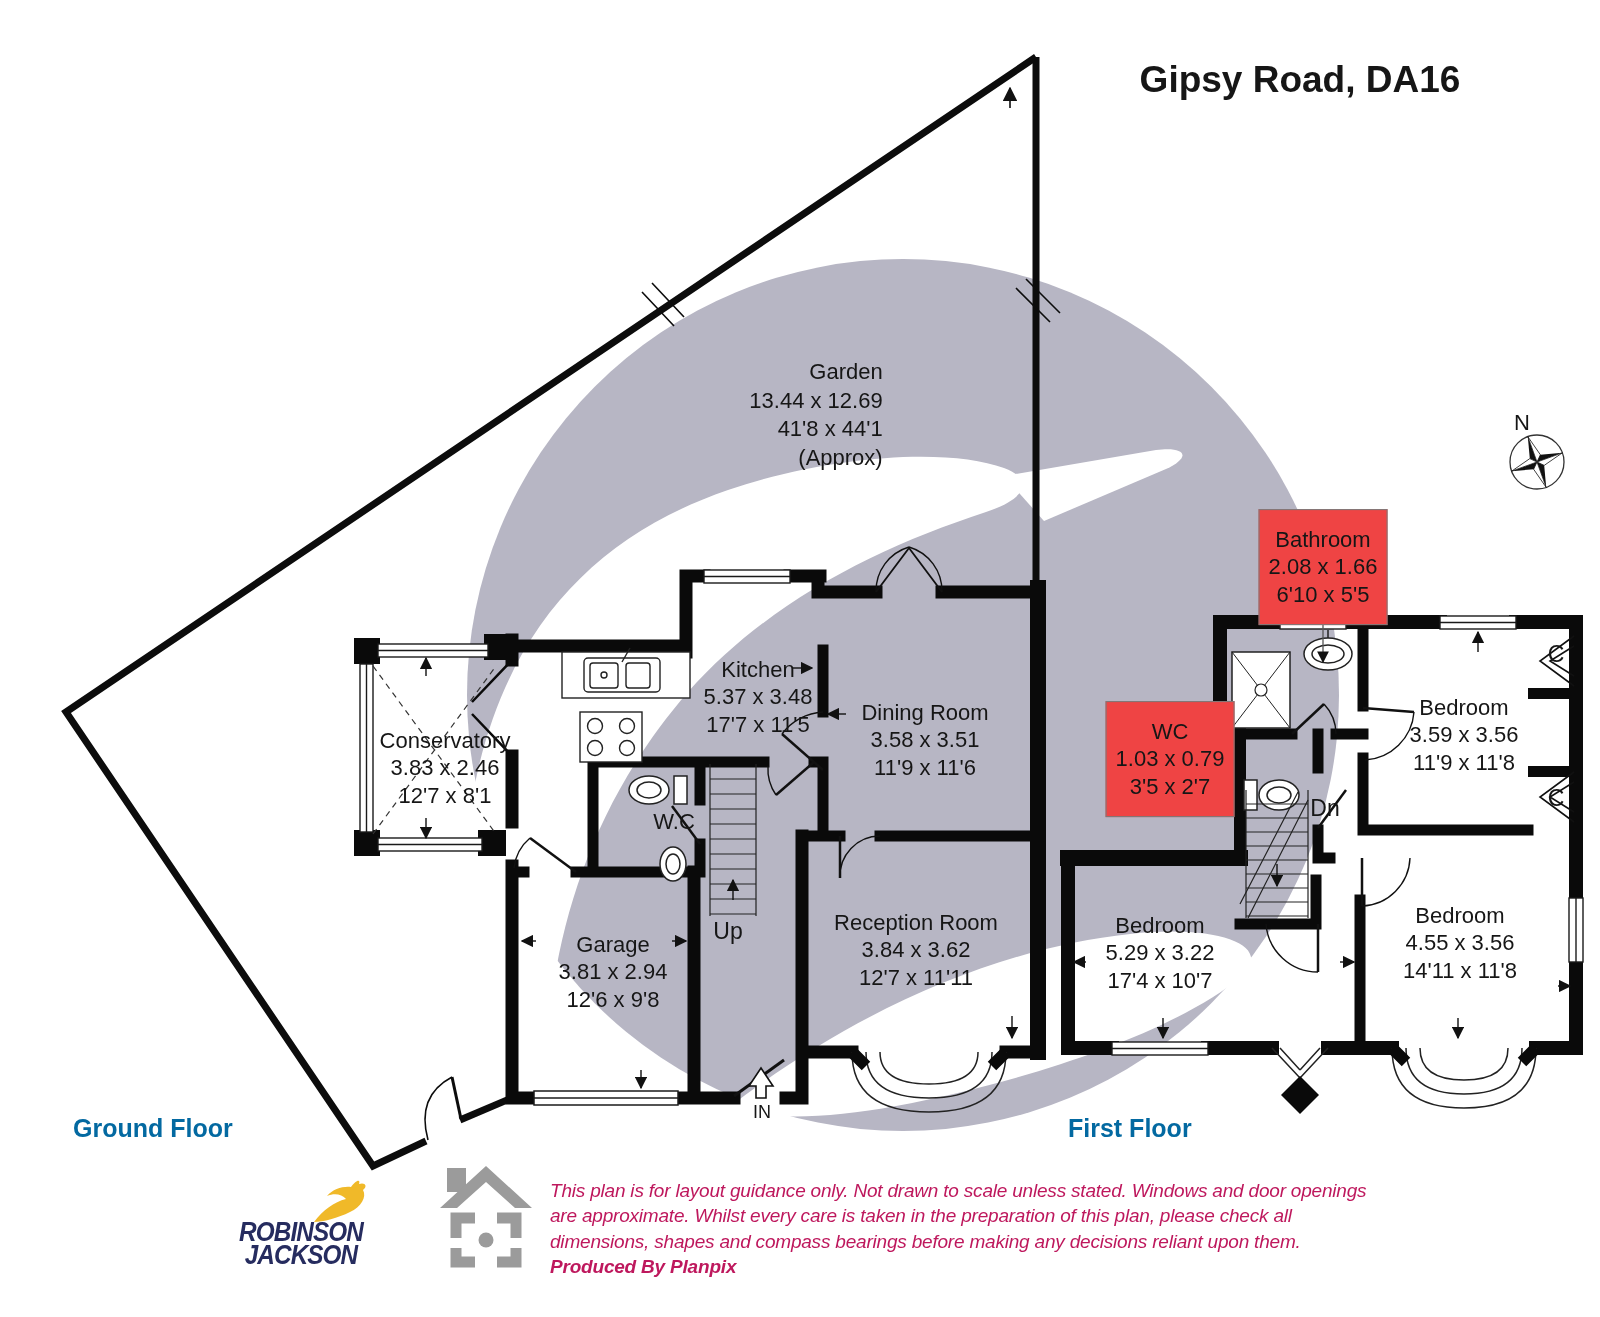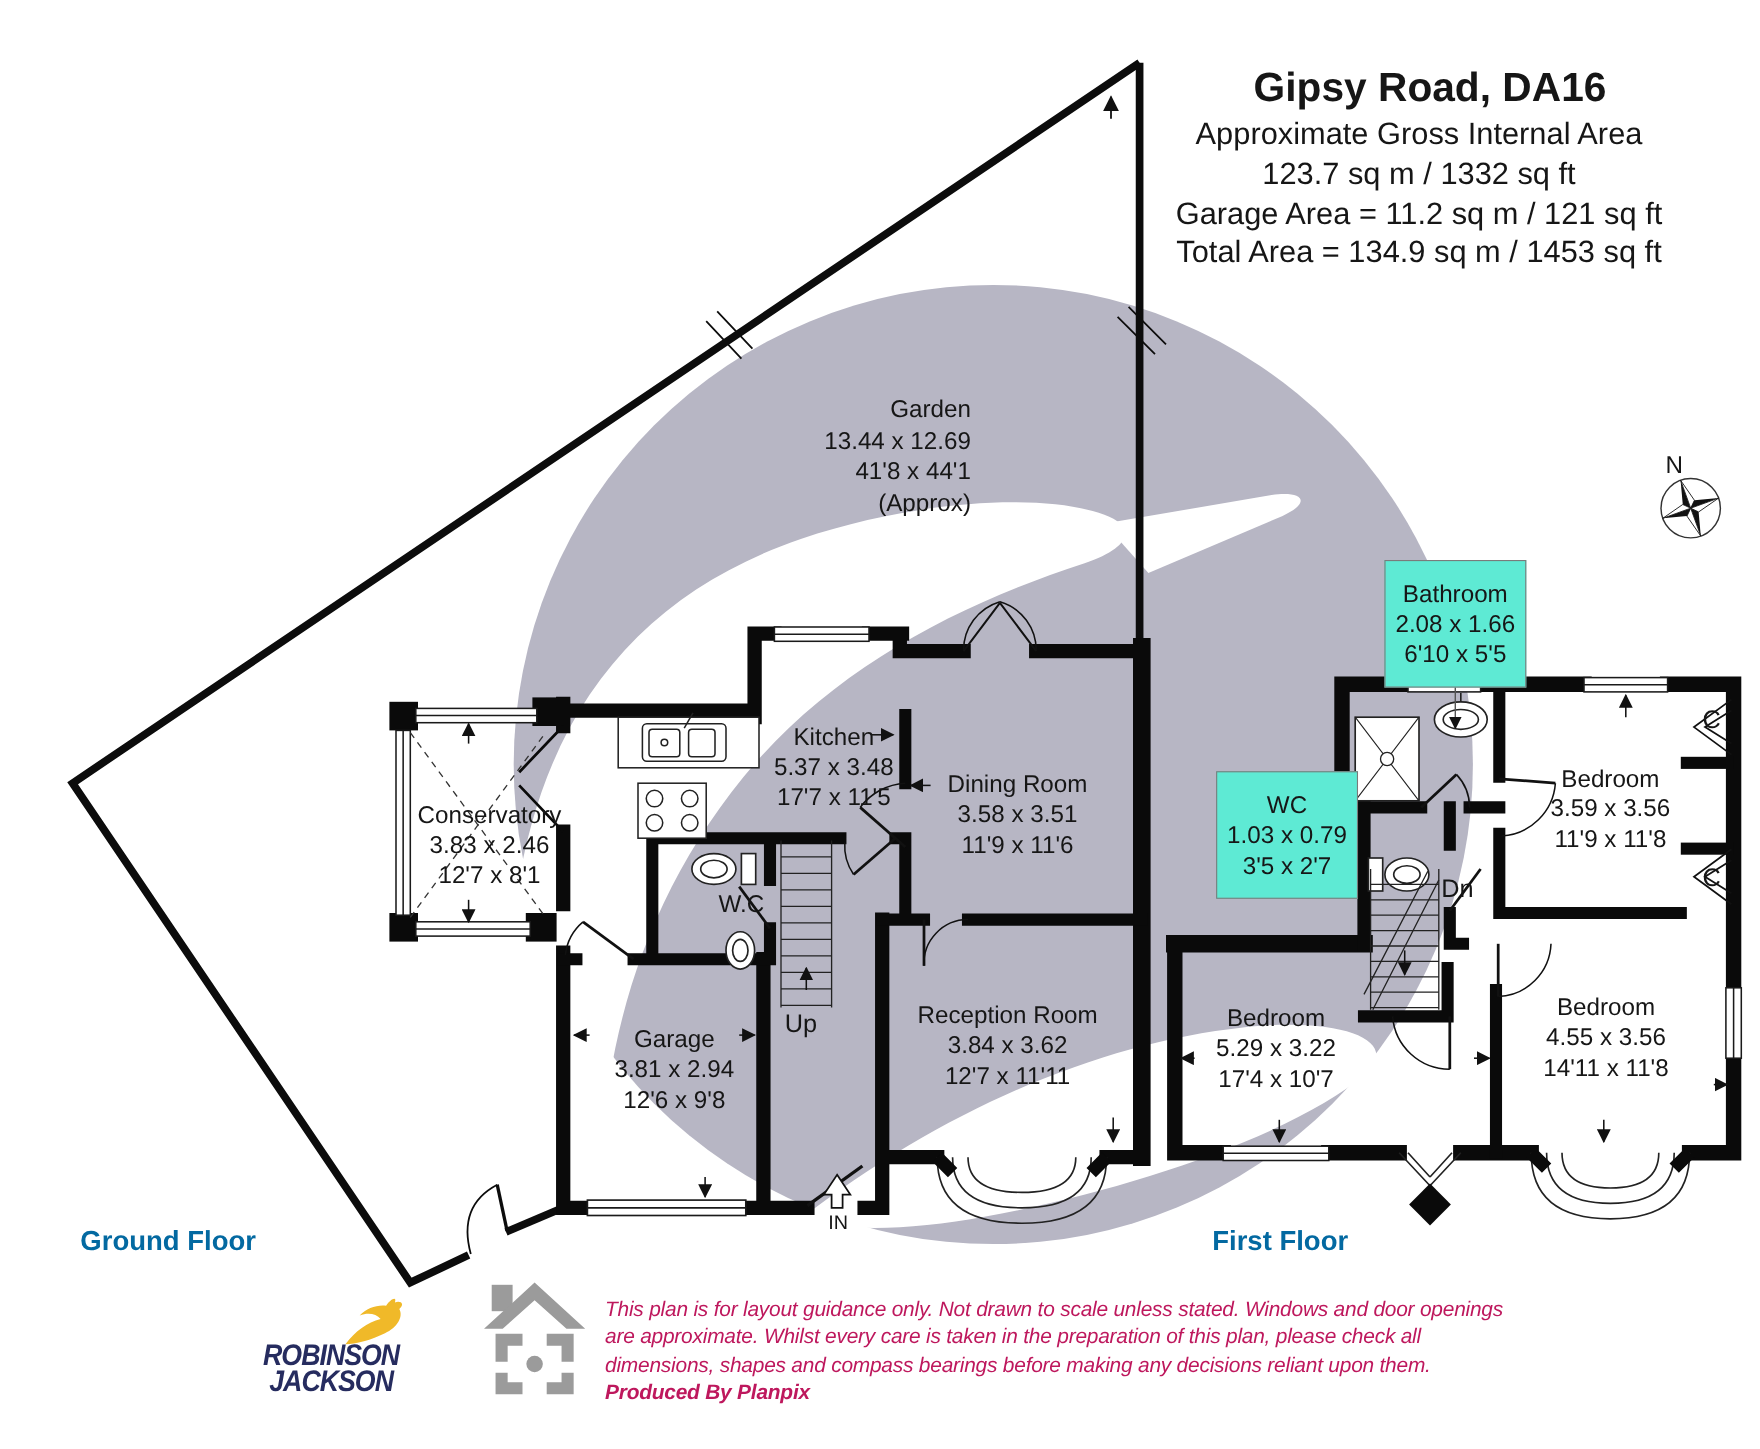--- a/index.html
+++ b/index.html
@@ -9,21 +9,21 @@
   .lbl{position:absolute;transform:translate(-50%,-50%);text-align:center;white-space:nowrap;color:#161616;}
   .lbl span{display:block;}
   .room{font-size:22px;line-height:1.24;}
   .big-title{font-size:37px;font-weight:bold;}
   .hdr{font-size:28px;line-height:1.28;}
   .garden-lbl{font-size:22px;line-height:1.3;text-align:right;}
   .mid{font-size:23px;}
   .tiny{font-size:18px;}
   .nlab{font-size:22px;}
   .floor-lbl{position:absolute;font-size:25px;font-weight:bold;color:#0369a1;}
-  .boxed{background:#5eead4;border:1.4px solid #7a7a7a;padding:16px 9px;}
+  .boxed{background:#ef4444;border:1.4px solid #7a7a7a;padding:16px 9px;}
   .disc{position:absolute;left:522px;top:1178px;font-size:19px;line-height:1.34;letter-spacing:-0.2px;color:#be185d;font-style:italic;}
   .disc span{display:block;}
   .disc .bold{font-weight:bold;}
   .brand{position:absolute;left:273px;top:1244px;transform:translate(-50%,-50%) scaleX(0.9);
          text-align:center;font-style:italic;font-weight:bold;color:#262c5f;
          font-size:27px;line-height:0.84;letter-spacing:-1px;}
   .brand span{display:block;}
 </style>
 </head>
 <body>
@@ -291,26 +291,20 @@
     </g>
     <circle cx="458" cy="1240" r="7.5" fill="#9b9b9b"></circle>
   </g>
 
   <path fill="#f0b929" d="M 286,1222 C 295,1210 306,1202 318,1199 C 314,1194 306,1193 299,1196 C 305,1189 315,1186 323,1187
            C 327,1181 333,1178 331,1184 C 337,1182 340,1186 335,1190 C 339,1197 333,1207 322,1212
            C 310,1218 295,1222 286,1222 Z"></path>
 </svg>
 
 <div class="lbl big-title" style="left:1272px;top:80px">Gipsy Road, DA16</div>
-<div class="lbl hdr" style="left:1262px;top:176px">
-  <span>Approximate Gross Internal Area</span>
-  <span>123.7 sq m / 1332 sq ft</span>
-  <span>Garage Area = 11.2 sq m / 121 sq ft</span>
-  <span>Total Area = 134.9 sq m / 1453 sq ft</span>
-</div>
 
 <div class="lbl nlab" style="left:1494px;top:423px">N</div>
 
 <div class="lbl garden-lbl" style="left:788px;top:415px">
   <span>Garden</span>
   <span>13.44 x 12.69</span>
   <span>41'8 x 44'1</span>
   <span>(Approx)</span>
 </div>
 
@@ -368,21 +362,21 @@
 <div class="lbl room" style="left:1432px;top:943px">
   <span>Bedroom</span>
   <span>4.55 x 3.56</span>
   <span>14'11 x 11'8</span>
 </div>
 <div class="lbl mid" style="left:1297px;top:808px">Dn</div>
 <div class="lbl mid" style="left:1528px;top:654px">C</div>
 <div class="lbl mid" style="left:1528px;top:798px">C</div>
 
 <div class="floor-lbl" style="left:45px;top:1114px">Ground Floor</div>
-<div class="floor-lbl" style="left:1074px;top:1114px">First Floor</div>
+<div class="floor-lbl" style="left:1040px;top:1114px">First Floor</div>
 
 <div class="disc">
   <span>This plan is for layout guidance only. Not drawn to scale unless stated. Windows and door openings</span>
   <span>are approximate. Whilst every care is taken in the preparation of this plan, please check all</span>
   <span>dimensions, shapes and compass bearings before making any decisions reliant upon them.</span>
   <span class="bold">Produced By Planpix</span>
 </div>
 <div class="brand">
   <span>ROBINSON</span>
   <span>JACKSON</span>

